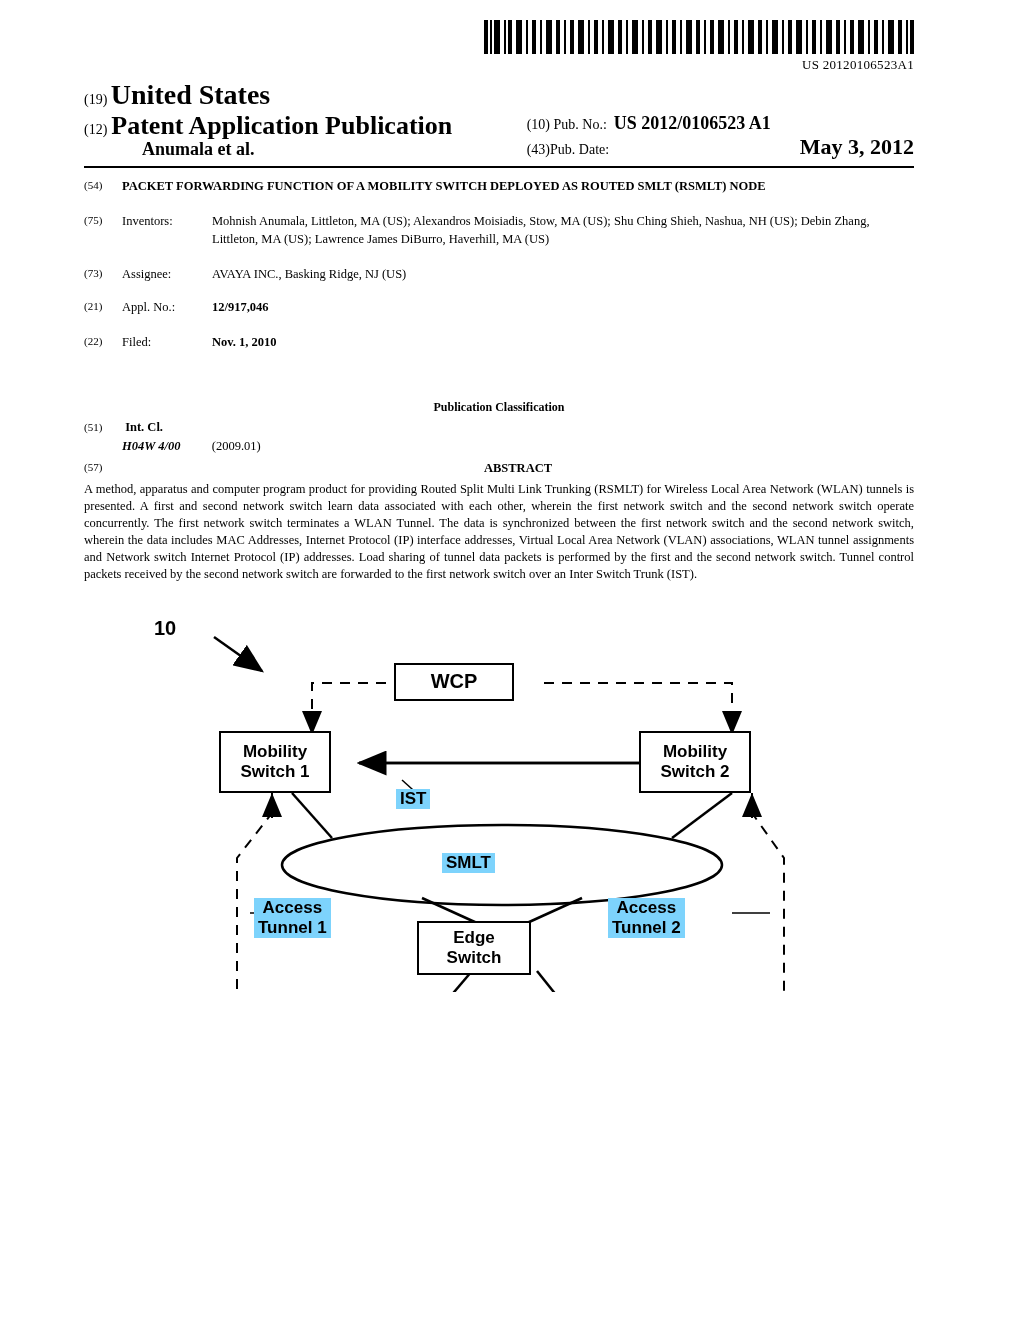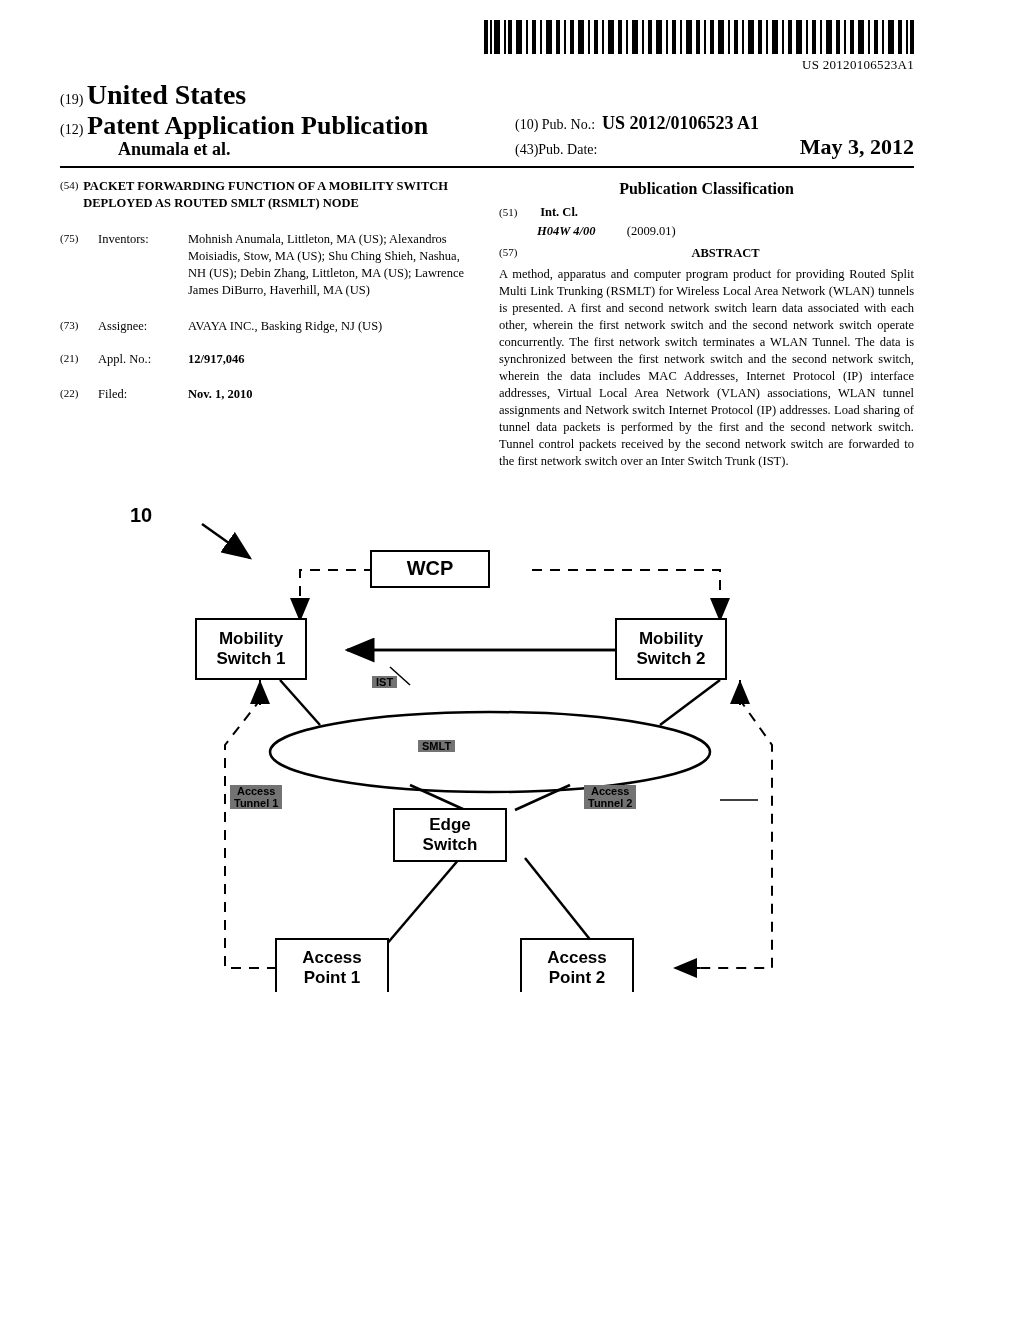--- a/index.html
+++ b/index.html
@@ -7,21 +7,21 @@
     padding: 0;
     font-family: "Times New Roman", Times, serif;
     background: #fff;
     color: #000;
     width: 1024px;
   }
   .page {
     width: 1024px;
     height: 992px;
     position: relative;
-    padding: 20px 110px 0 60px;
+    padding: 20px 110px 0 84px;
     box-sizing: border-box;
   }
   .barcode-block {
     text-align: right;
     margin-bottom: 4px;
   }
   .barcode {
     display: inline-block;
   }
   .barcode svg { display: block; }
@@ -61,32 +61,33 @@
   .pubno { font-size: 18px; font-weight: bold; }
   .pubdate-line { display: flex; align-items: baseline; }
   .pubdate { font-size: 22px; font-weight: bold; margin-left: auto; }
   .rule {
     border: none;
     border-top: 2.5px solid #000;
     margin: 6px 0 10px;
   }
   .biblio {
     display: flex;
-    gap: 24px;
+    gap: 31px;
     font-size: 12.5px;
     line-height: 1.38;
+    flex-direction: column;
   }
   .biblio-left { flex: 1; }
   .biblio-right { flex: 1; }
   .biblio .code { display: inline-block; width: 38px; font-size: 11px; }
   .biblio .field { display: flex; margin-bottom: 16px; }
   .biblio .label { flex: 0 0 90px; }
   .biblio .value { flex: 1; }
   .biblio-left .title { font-weight: bold; font-size: 12.5px; }
-  .biblio-right .heading { text-align: center; font-weight: bold; font-size: 16px; margin-bottom: 4px; }
+  .biblio-right .heading { text-align: center; font-weight: bold; font-size: 12px; margin-bottom: 4px; }
   .dotfill { display: flex; align-items: baseline; }
   .dotfill .lead { white-space: nowrap; }
   .dotfill .dots { flex: 1; border-bottom: 1px dotted #000; margin: 0 4px 2px; height: 1px; position: relative; top: -3px; }
   .dotfill .tail { white-space: nowrap; font-weight: bold; }
   .abstract-hd { font-weight: bold; font-size: 12.5px; text-align: center; }
   .abstract-body { text-align: justify; font-size: 12.5px; line-height: 1.36; }
   .italic { font-style: italic; font-weight: bold; }
   .figure {
     position: relative;
     margin-top: 30px;
@@ -102,22 +103,22 @@
     text-align: center;
     font-family: Arial, Helvetica, sans-serif;
     font-weight: bold;
     padding: 6px 8px;
     box-sizing: border-box;
   }
   .flabel {
     position: absolute;
     font-family: Arial, Helvetica, sans-serif;
     font-weight: bold;
-    font-size: 11px;
-    background: #737373;
+    font-size: 17px;
+    background: #7dd3fc;
     padding: 0 4px;
   }
   svg.wires {
     position: absolute;
     left: 0; top: 0;
     width: 100%; height: 100%;
     pointer-events: none;
   }
   .ref10 {
     position: absolute;

